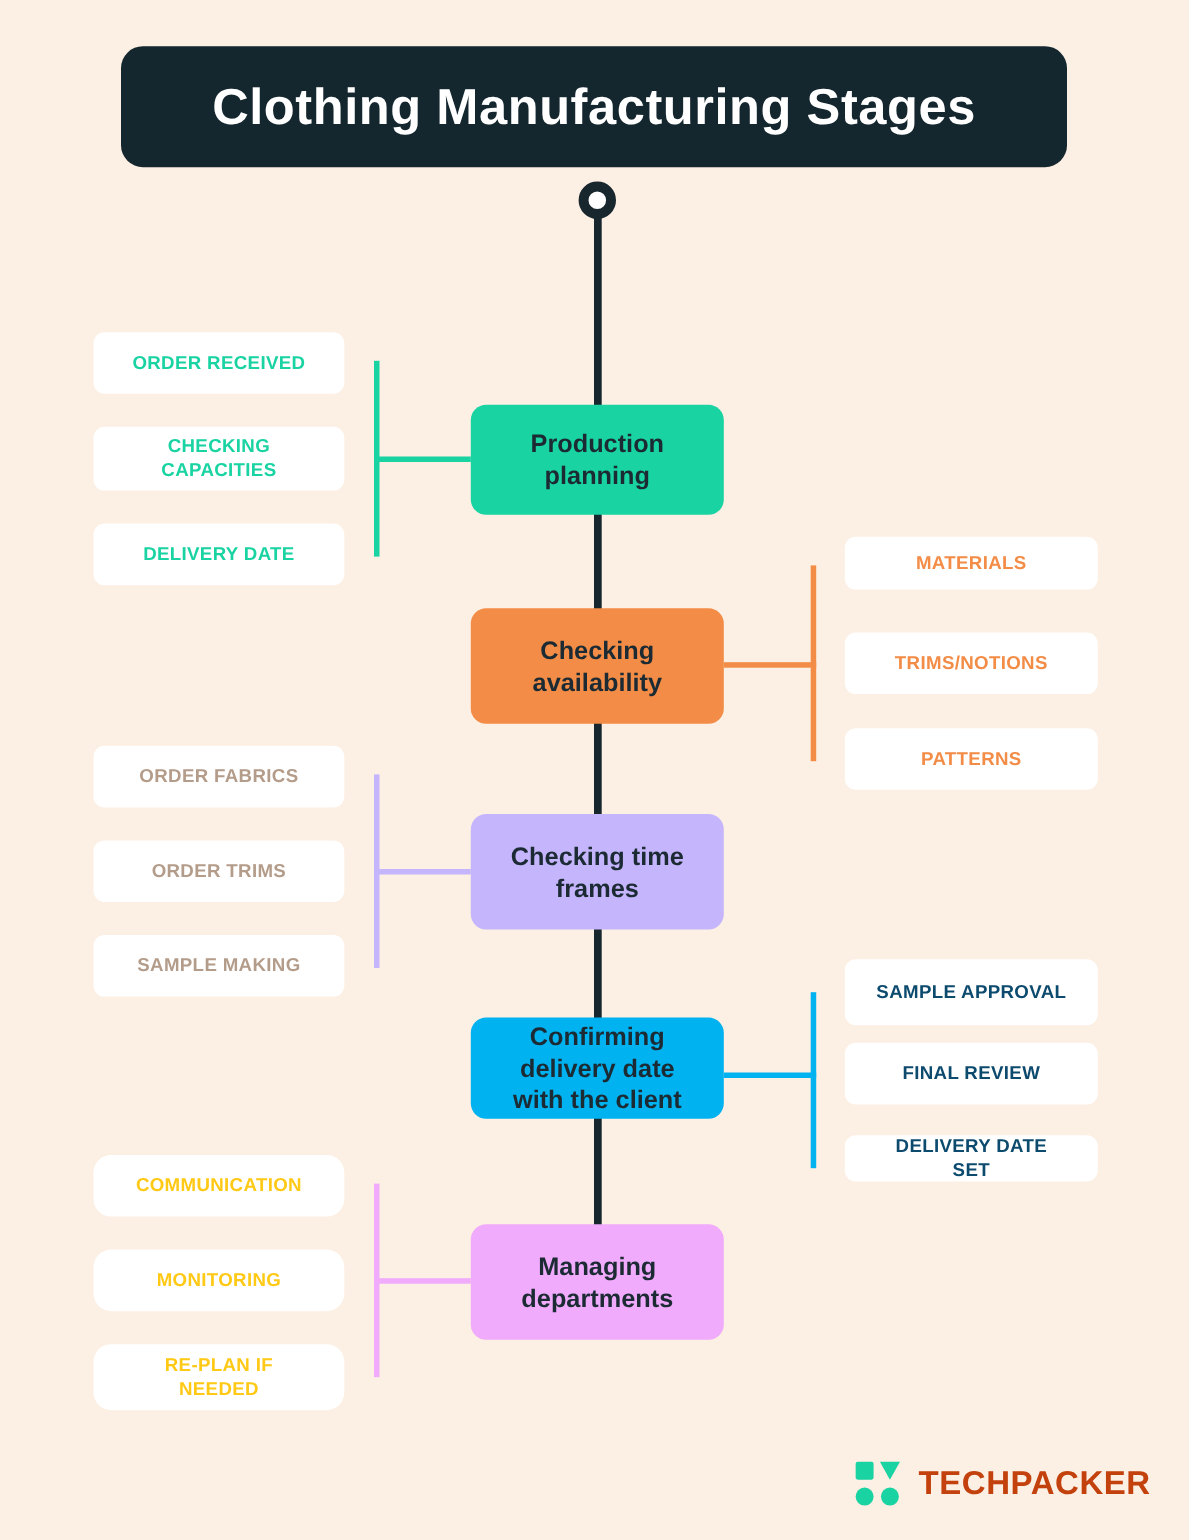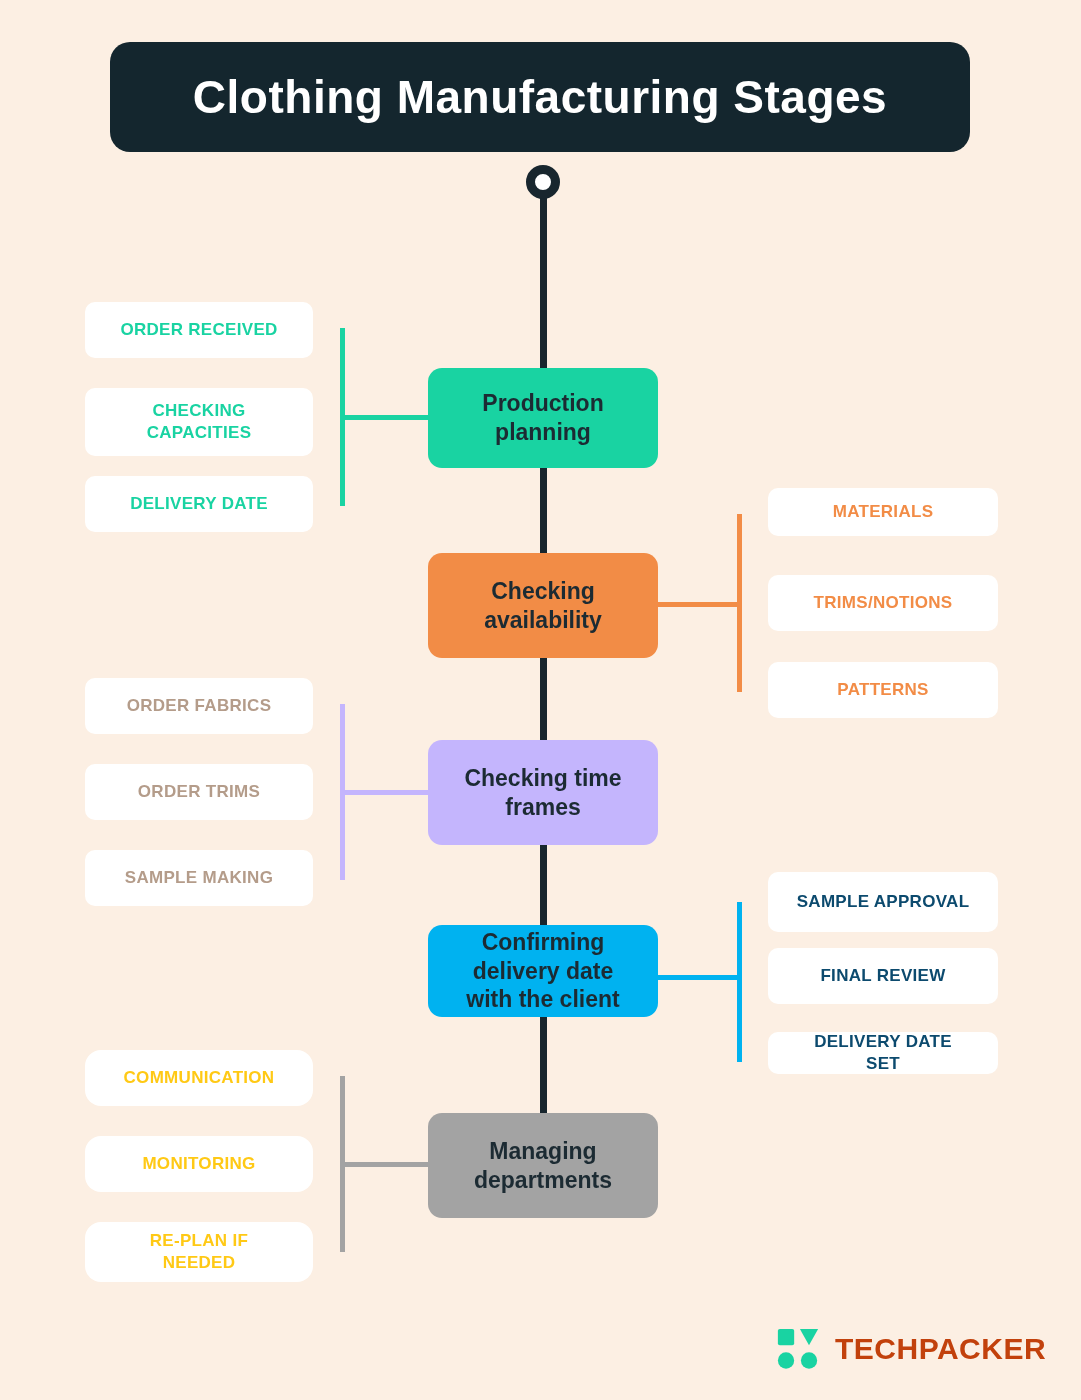--- a/index.html
+++ b/index.html
@@ -41,21 +41,21 @@
   .pill-left  { left:85px;  width:228px; }
   .pill-right { left:768px; width:230px; }
   .conn { position:absolute; z-index:2; }
   .conn-v { width:5px; }
   .conn-h { height:5px; }
 
   .bg-teal   { background:#19D3A2; }
   .bg-orange { background:#F28C46; }
   .bg-taupe  { background:#c4b5fd; }
   .bg-blue   { background:#00B2F0; }
-  .bg-yellow { background:#a3a3a3; }
+  .bg-yellow { background:#f0abfc; }
 
   .t-teal   { color:#19D3A2; }
   .t-orange { color:#F28C46; }
   .t-taupe  { color:#B49C8A; }
   .t-blue   { color:#0c4a6e; }
   .t-yellow { color:#FFC915;border-radius:16px; }
 
   .footer-brand {
     position:absolute; left:775px; top:1326px;
     display:flex; align-items:center; gap:14px; z-index:3;
@@ -72,21 +72,21 @@
   <div class="title-banner">
     <h1>Clothing Manufacturing Stages</h1>
   </div>
 
   <div class="timeline-line"></div>
   <div class="timeline-dot"></div>
 
   <div class="conn conn-v bg-teal" style="left:340px; top:328px; height:178px;"></div>
   <div class="conn conn-h bg-teal" style="left:340px; top:415px; width:88px;"></div>
   <div class="pill pill-left t-teal" style="top:302px; height:56px;">ORDER RECEIVED</div>
-  <div class="pill pill-left t-teal" style="top:388px; height:68px;">CHECKING CAPACITIES</div>
+  <div class="pill pill-left t-teal" style="top:388px; height:58px;">CHECKING CAPACITIES</div>
   <div class="pill pill-left t-teal" style="top:476px; height:56px;">DELIVERY DATE</div>
   <div class="stage-box bg-teal" style="top:368px; height:100px;">Production planning</div>
 
   <div class="conn conn-v bg-orange" style="left:737px; top:514px; height:178px;"></div>
   <div class="conn conn-h bg-orange" style="left:658px; top:602px; width:84px;"></div>
   <div class="pill pill-right t-orange" style="top:488px; height:48px;">MATERIALS</div>
   <div class="pill pill-right t-orange" style="top:575px; height:56px;">TRIMS/NOTIONS</div>
   <div class="pill pill-right t-orange" style="top:662px; height:56px;">PATTERNS</div>
   <div class="stage-box bg-orange" style="top:553px; height:105px;">Checking availability</div>
 

